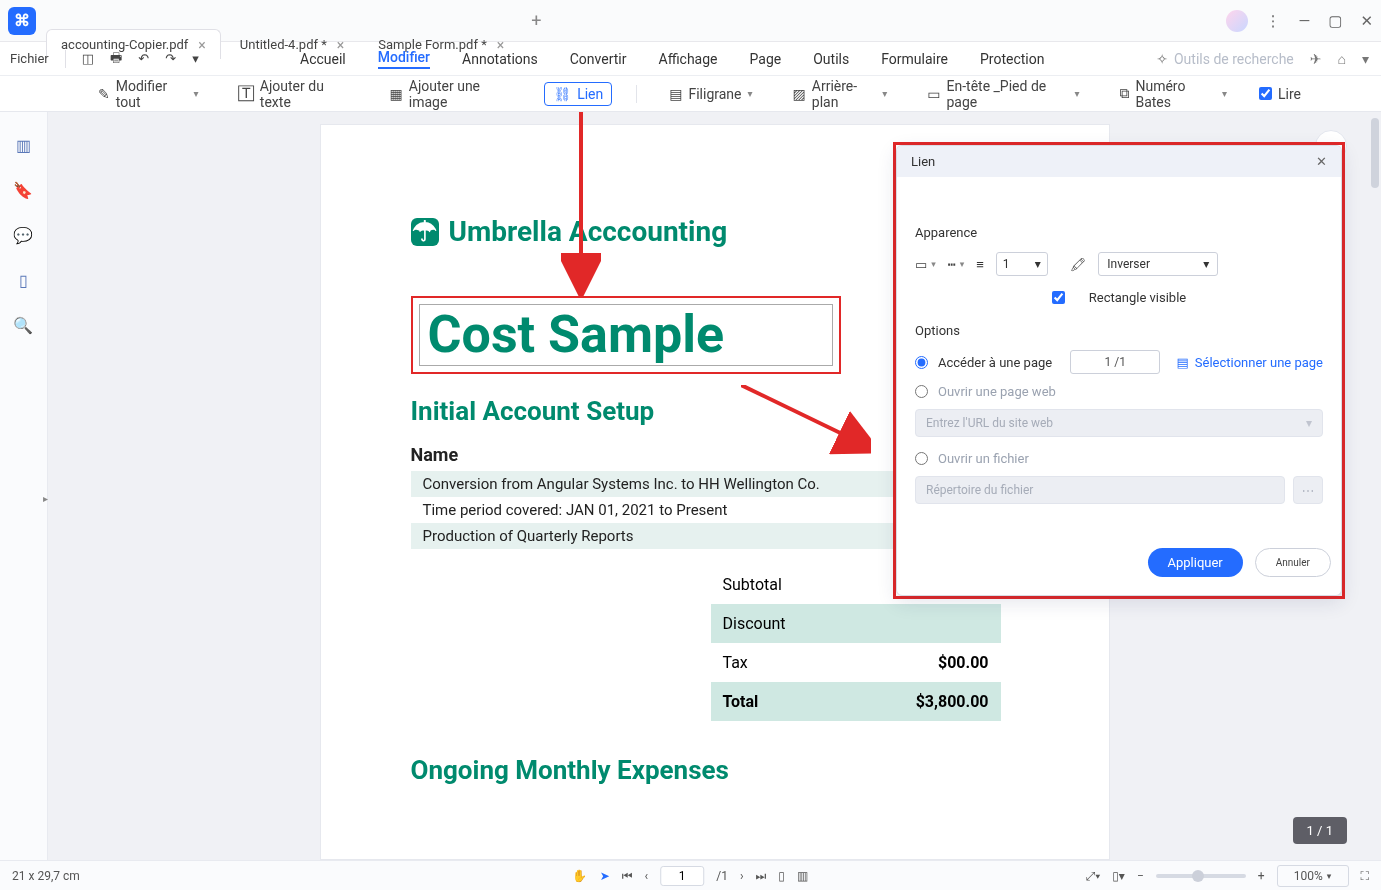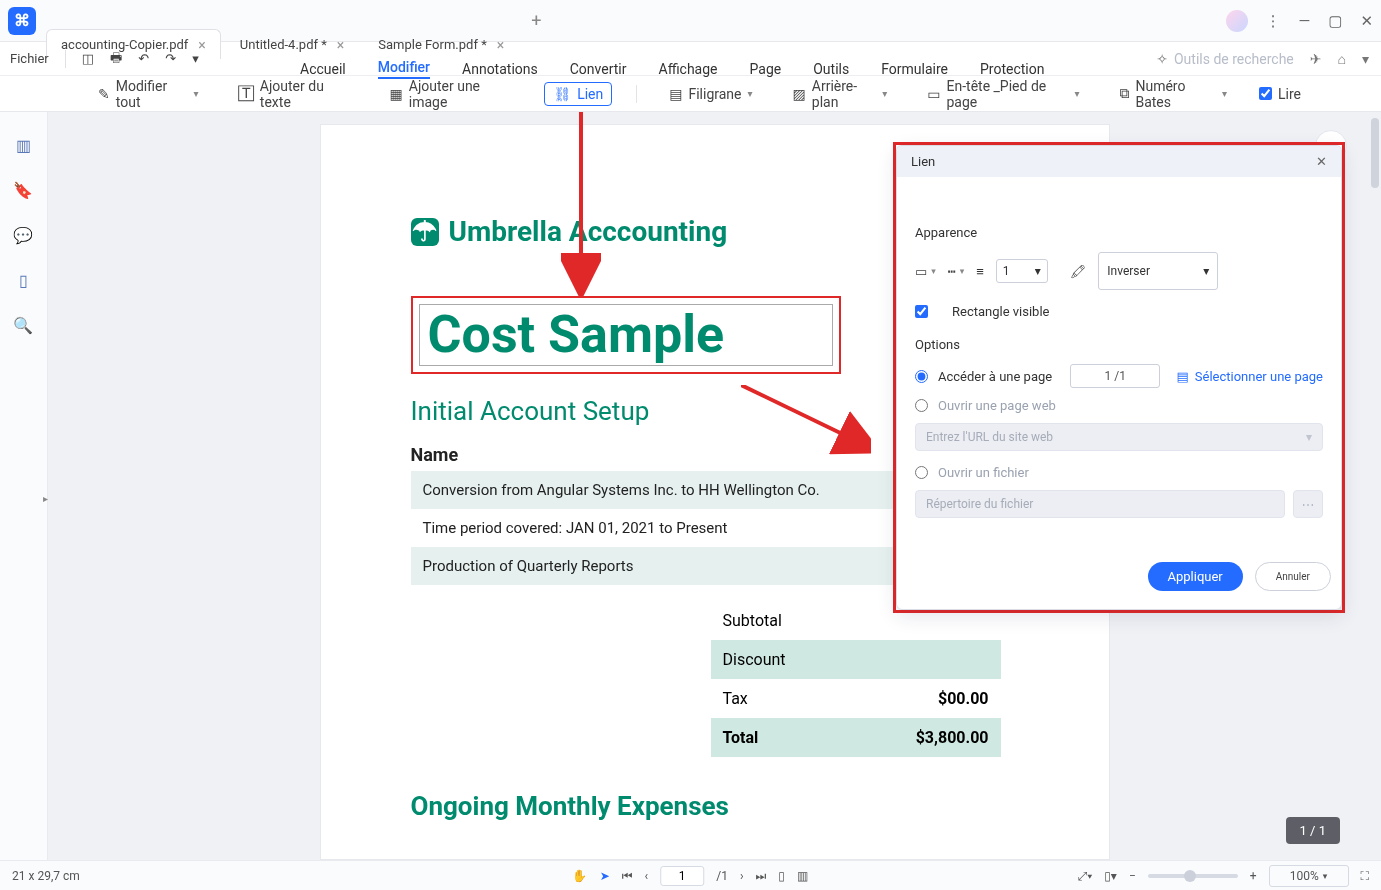--- a/index.html
+++ b/index.html
@@ -7,83 +7,83 @@
   .titlebar { height: 42px; background: #fafbfc; display: flex; align-items: center; padding: 0 8px; border-bottom: 1px solid #e8e8ec; }
   .app-logo { width: 28px; height: 28px; background: #246cff; border-radius: 6px; margin-right: 10px; display: flex; align-items: center; justify-content: center; color: #fff; font-weight: 700; }
   .tab { display: flex; align-items: center; height: 30px; padding: 0 14px; border-radius: 6px 6px 0 0; font-size: 13px; color: #444; gap: 10px; background: #fff; margin-right: 4px; border: 1px solid #e0e0e6; border-bottom: none; margin-top: 47px; }
   .tab.inactive { background: transparent; border-color: transparent; }
   .tab-close { color: #999; font-size: 14px; }
   .newtab { color: #888; font-size: 18px; padding: 0 8px; }
   .win-controls { margin-left: auto; display: flex; align-items: center; gap: 18px; color: #666; font-size: 15px; }
   .win-controls .avatar { width: 22px; height: 22px; border-radius: 50%; background: linear-gradient(135deg,#ffd5ec,#c9d7ff); }
   .quickbar { height: 34px; background: #fff; display: flex; align-items: center; padding: 0 10px; gap: 16px; font-size: 13px; color: #444; border-bottom: 1px solid #eceef2; }
   .quickbar .sep { width:1px; height:18px; background:#e0e0e6; }
-  .main-menu { position:absolute; left:300px; top:52px; height:34px; display:flex; align-items:center; gap:32px; font-size:14px; color:#333; }
+  .main-menu { position:absolute; left:300px; top:42px; height:34px; display:flex; align-items:center; gap:32px; font-size:14px; color:#333; }
   .main-menu .mi.active { color:#246cff; border-bottom:2px solid #246cff; padding-bottom:2px; font-weight:500; }
   .menu-right { position:absolute; right:12px; top:42px; height:34px; display:flex; align-items:center; gap:16px; color:#777; font-size:14px; }
   .toolbar { height: 36px; background: #fff; display: flex; align-items: center; gap: 24px; padding: 0 80px 0 90px; font-size: 14px; color: #444; border-bottom: 1px solid #e6e8ee; }
   .tbtn { display:flex; align-items:center; gap:6px; padding:3px 8px; border-radius:4px; }
   .tbtn.selected { border:1px solid #246cff; color:#246cff; }
   .tbtn .cd { font-size:10px; color:#888; }
   .tright { margin-left:auto; display:flex; align-items:center; gap:6px; }
   .tright input { accent-color:#246cff; }
   .workspace { position:absolute; left:0; top:112px; right:0; bottom:30px; background:#f0f1f5; display:flex; }
   .left-rail { width:48px; background:#fafbfd; border-right:1px solid #e8eaf0; display:flex; flex-direction:column; align-items:center; gap:26px; padding-top:24px; color:#5a78b8; }
   .canvas { flex:1; position:relative; overflow:hidden; display:flex; justify-content:center; }
   .page { width:790px; background:#fff; margin-top:12px; border:1px solid #e6e8ee; position:relative; padding:90px 90px 40px 90px; }
   .brand { display:flex; align-items:center; gap:10px; color:#008a6e; font-size:28px; font-weight:700; }
   .brand-ico { width:28px; height:28px; background:#008a6e; border-radius:6px; display:inline-flex; align-items:center; justify-content:center; color:#fff; }
   .cost-box { margin-top:48px; border:2px solid #e12828; padding:6px; width:430px; }
   .cost-inner { border:1px solid #aaa; padding:4px 8px; font-size:52px; font-weight:700; color:#008a6e; line-height:1; }
-  .h2 { margin-top:22px; font-size:26px; font-weight:400; color:#008a6e; }
+  .h2 { margin-top:22px; font-size:26px; font-weight:700; color:#008a6e; }
   .tbl { margin-top:18px; }
   .th { font-size:18px; font-weight:700; color:#222; margin-bottom:6px; }
-  .row { padding:10px 12px; font-size:15px; color:#222; }
+  .row { padding:4px 12px; font-size:15px; color:#222; }
   .row.z { background:#e6f1ef; }
   .totals { margin-top:16px; margin-left:300px; width:290px; font-size:16px; }
   .trow { display:flex; justify-content:space-between; padding:10px 12px; }
   .trow.z { background:#cfe8e2; }
   .trow .bold { font-weight:700; }
   .h2b { margin-top:34px; font-size:26px; font-weight:700; color:#008a6e; }
   .scrollbar { position:absolute; right:0; top:0; bottom:0; width:14px; background:#f0f1f5; }
   .scrollbar .thumb { position:absolute; right:2px; top:6px; width:8px; height:70px; background:#cfd3dc; border-radius:4px; }
   .word-float { position:absolute; right:34px; top:18px; width:32px; height:32px; border-radius:50%; background:#fff; border:1px solid #e3e6ee; display:flex; align-items:center; justify-content:center; color:#246cff; font-weight:700; font-size:13px; }
   .arrow { position:absolute; pointer-events:none; }
   .panel-wrap { position:absolute; right:36px; top:142px; width:452px; border:3px solid #e12828; }
   .panel { background:#fff; border:1px solid #d9dce4; border-radius:6px; box-shadow:0 6px 20px rgba(30,40,90,.12); overflow:hidden; }
   .p-head { background:#eef1f8; padding:8px 14px; font-size:13px; color:#333; display:flex; align-items:center; }
   .p-head .x { margin-left:auto; color:#666; }
   .p-body { padding:28px 18px; font-size:13px; color:#333;margin-top:20px; }
   .p-sec { font-size:13px; color:#333; margin-bottom:12px; }
   .p-inline { display:flex; align-items:center; gap:12px; margin-bottom:14px; }
   .icodrop { display:flex; align-items:center; gap:4px; color:#444; }
   .icodrop .cd { font-size:9px; color:#888; }
   .numsel { width:52px; height:24px; border:1px solid #ccd0da; border-radius:3px; padding:0 6px; font-size:12px; display:flex; align-items:center; justify-content:space-between; }
-  .selbox { height:38px; border:1px solid #ccd0da; border-radius:3px; padding:0 8px; font-size:12px; display:flex; align-items:center; gap:10px; min-width:120px; justify-content:space-between; }
-  .chk { display:flex; align-items:center; gap:24px; font-size:13px; margin-bottom:18px; }
+  .selbox { height:24px; border:1px solid #ccd0da; border-radius:3px; padding:0 8px; font-size:12px; display:flex; align-items:center; gap:10px; min-width:120px; justify-content:space-between; }
+  .chk { display:flex; align-items:center; gap:24px; font-size:13px; margin-bottom:18px;justify-content:center; }
   .chk input { accent-color:#246cff; }
   .radio-row { display:flex; align-items:center; gap:10px; font-size:13px; margin-bottom:10px; }
   .radio-row input { accent-color:#246cff; }
   .pgbox { width:90px; height:24px; border:1px solid #ccd0da; border-radius:3px; font-size:12px; display:flex; align-items:center; justify-content:center; color:#555; margin-left:8px; }
   .linkbtn { color:#246cff; font-size:13px; margin-left:auto; display:flex; align-items:center; gap:6px; }
   .disabled-input { width:100%; height:28px; background:#eceef3; border:1px solid #e1e4ec; border-radius:4px; padding:0 10px; font-size:12px; color:#a6acb8; display:flex; align-items:center; margin-bottom:14px; }
   .file-row { display:flex; gap:8px; margin-bottom:16px; }
   .file-row .disabled-input { flex:1; margin-bottom:0; }
   .browse { width:30px; height:28px; background:#eceef3; border:1px solid #e1e4ec; border-radius:4px; color:#a6acb8; display:flex; align-items:center; justify-content:center; }
   .p-foot { display:flex; justify-content:flex-end; gap:12px; padding:0 10px 18px; }
   .btn-primary { background:#246cff; color:#fff; border:none; border-radius:16px; padding:7px 20px; font-size:13px; }
   .btn-sec { background:#fff; color:#444; border:1px solid #ccd0da; border-radius:16px; padding:7px 20px; font-size:10px; }
   .statusbar { position:absolute; left:0; right:0; bottom:0; height:30px; background:#fafbfd; border-top:1px solid #e8eaf0; display:flex; align-items:center; padding:0 12px; font-size:12px; color:#555; }
   .status-center { position:absolute; left:50%; transform:translateX(-50%); display:flex; align-items:center; gap:12px; color:#555; }
   .pgin { width:44px; height:20px; border:1px solid #d6dae3; border-radius:3px; text-align:center; font-size:12px; }
   .status-right { margin-left:auto; display:flex; align-items:center; gap:12px; }
   .zoom-slider { width:90px; height:4px; background:#d6dae3; border-radius:2px; position:relative; }
   .zoom-slider::after { content:""; position:absolute; left:40%; top:-4px; width:12px; height:12px; background:#ccd0da; border-radius:50%; }
-  .zoombox { width:80px; height:22px; border:1px solid #d6dae3; border-radius:3px; display:flex; align-items:center; justify-content:center; gap:4px; font-size:12px; }
-  .pagepill { position:absolute; right:41px; bottom:46px; background:#5e5e66; color:#fff; font-size:13px; padding:6px 14px; border-radius:4px; }
+  .zoombox { width:72px; height:22px; border:1px solid #d6dae3; border-radius:3px; display:flex; align-items:center; justify-content:center; gap:4px; font-size:12px; }
+  .pagepill { position:absolute; right:34px; bottom:46px; background:#5e5e66; color:#fff; font-size:13px; padding:6px 14px; border-radius:4px; }
   .expand-handle { position:absolute; left:43px; top:50%; width:8px; height:24px; color:#888; font-size:10px; display:flex; align-items:center; }
 </style>
 </head>
 <body>
 
 <div class="titlebar">
   <div class="app-logo">⌘</div>
   <div class="tab">
       <span>accounting-Copier.pdf</span>
       <span class="tab-close">×</span>

